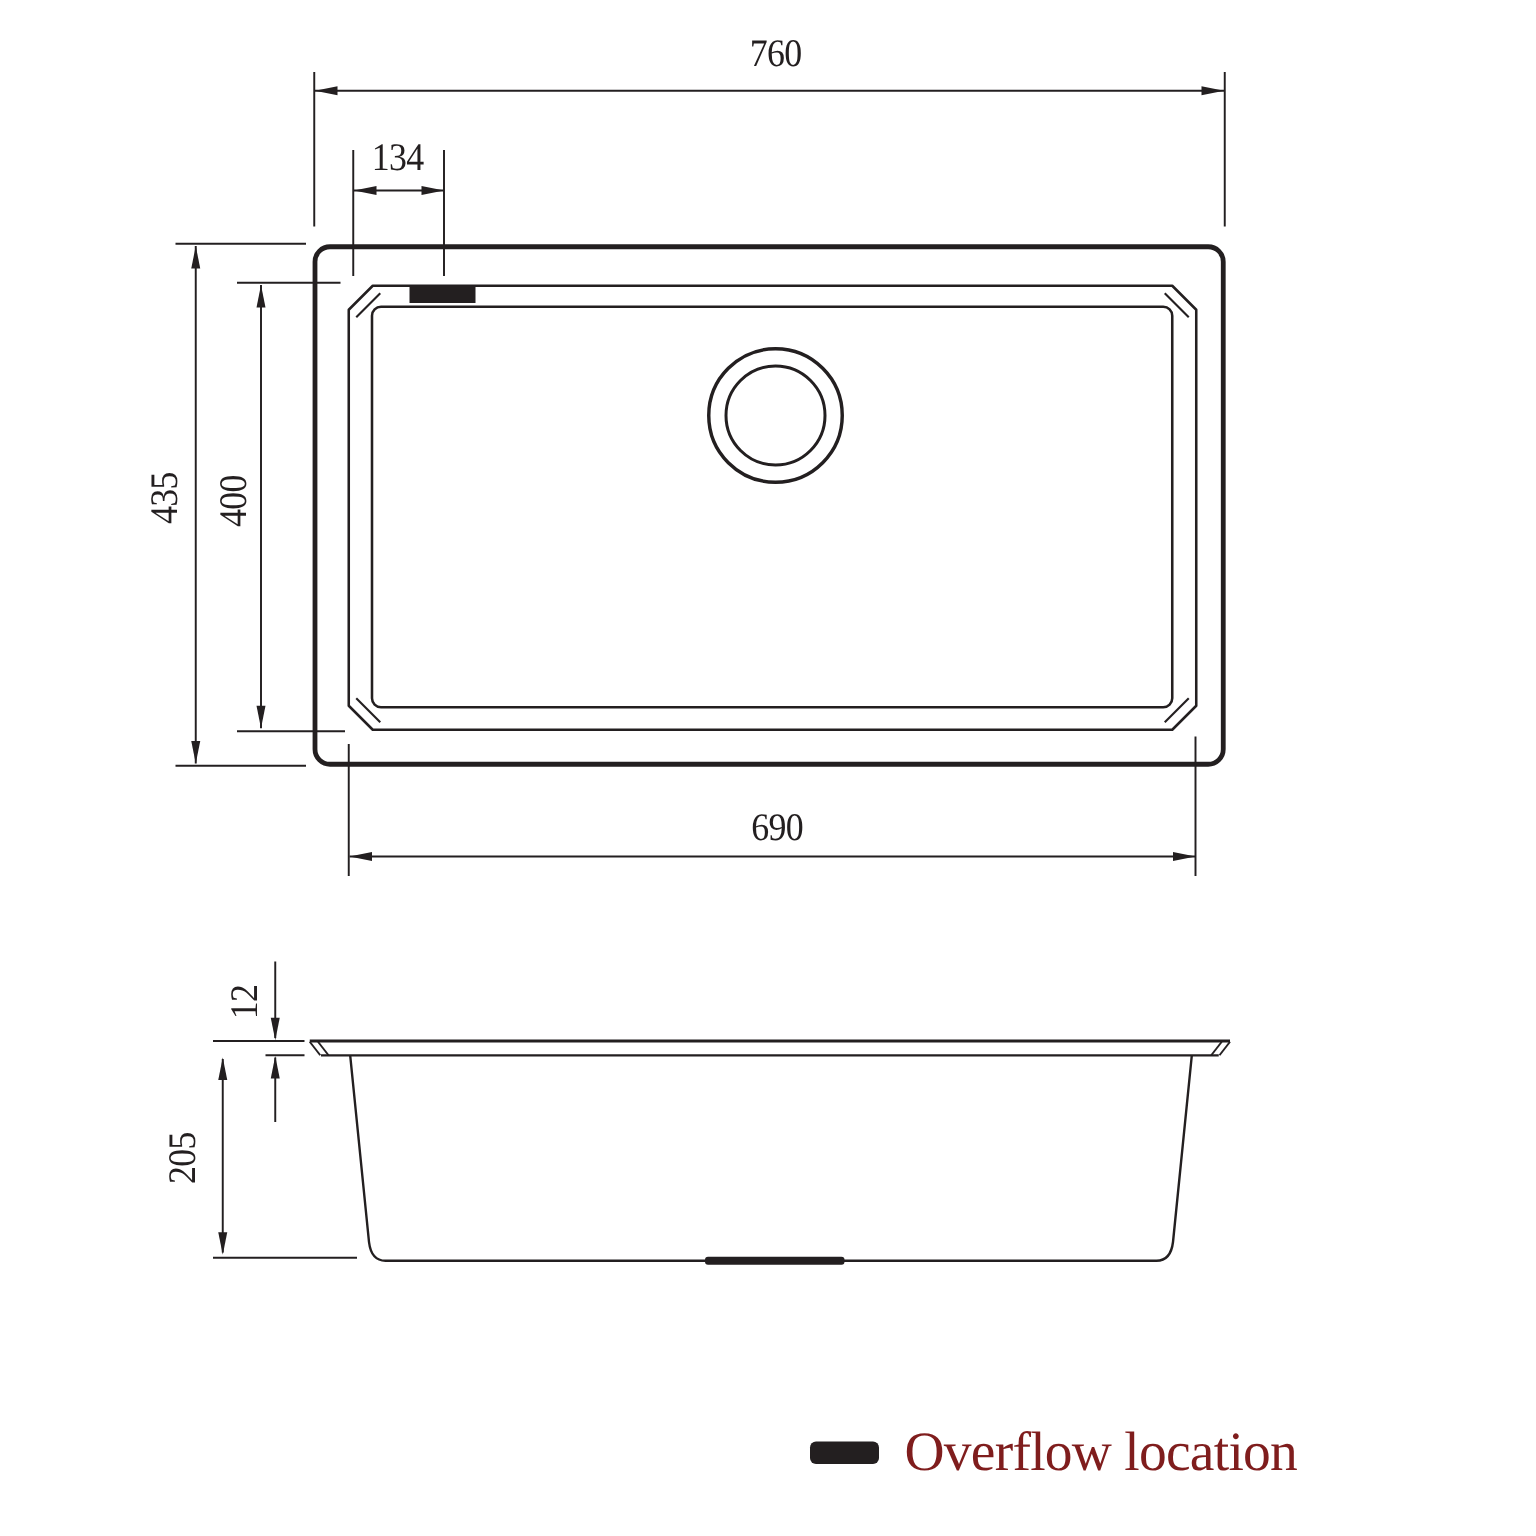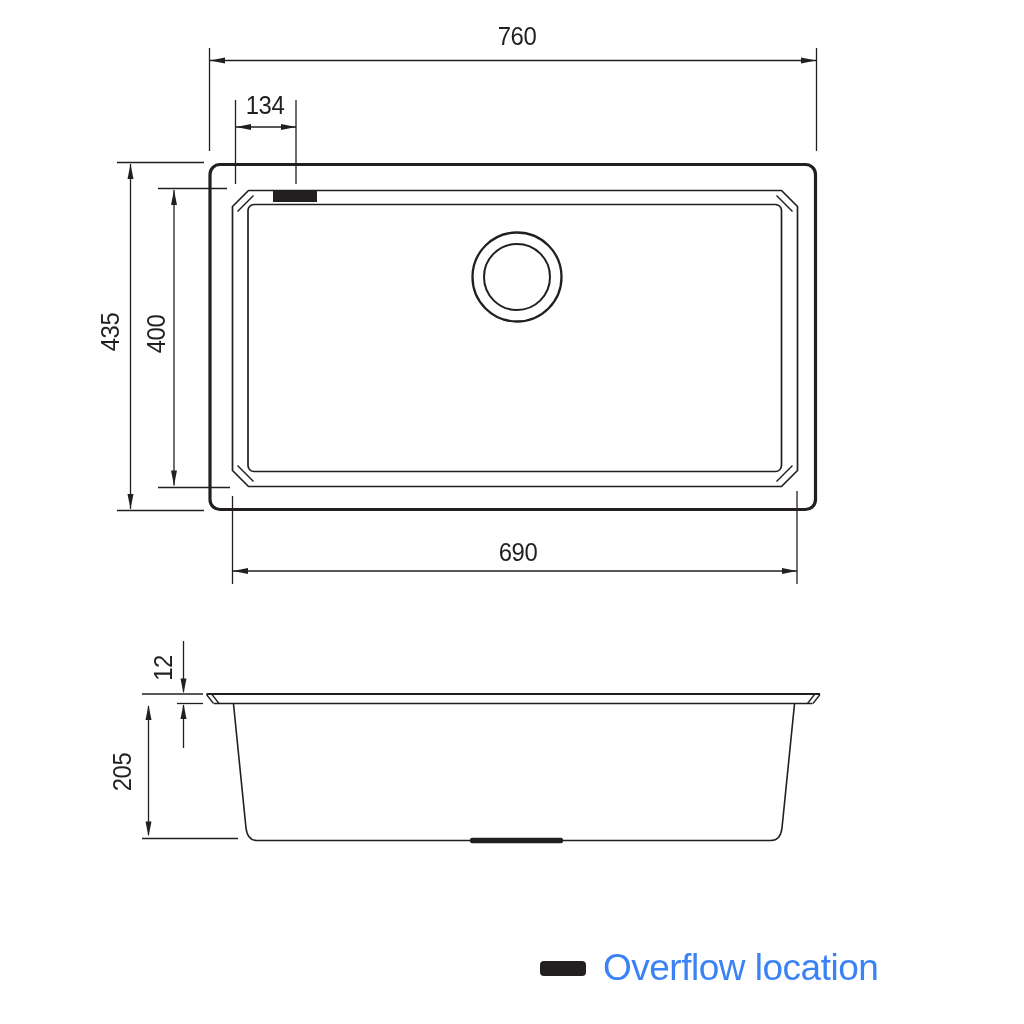--- a/index.html
+++ b/index.html
@@ -1,20 +1,20 @@
 <!DOCTYPE html>
 <html><head>
 <meta charset="utf-8">
 <style>
   html,body{margin:0;padding:0;background:#ffffff;}
   .canvas{
     position:relative;
     width:1024px;height:1024px;
     background:#ffffff;
-    font-family:Liberation Sans, sans-serif;
+    font-family:Liberation Serif, serif;
     overflow:hidden;
   }
   .canvas svg{position:absolute;left:0;top:0;}
   .dim-label{
     position:absolute;
     color:#231f20;
     font-size:26px;
     font-weight:400;
     white-space:nowrap;
     transform:translate(-50%,-50%) scaleX(.92);
@@ -29,21 +29,21 @@
     display:flex;align-items:center;
     height:44px;
   }
   .legend-swatch{
     width:46px;height:15px;border-radius:4px;
     background:#231f20;
     flex:0 0 auto;
   }
   .legend-label{
     margin-left:17px;
-    color:#3b82f6;
+    color:#7f1d1d;
     font-size:37px;
     font-weight:400;
     white-space:nowrap;
     letter-spacing:-.5px;
   }
 </style>
 </head>
 <body>
 
 <div class="canvas">

